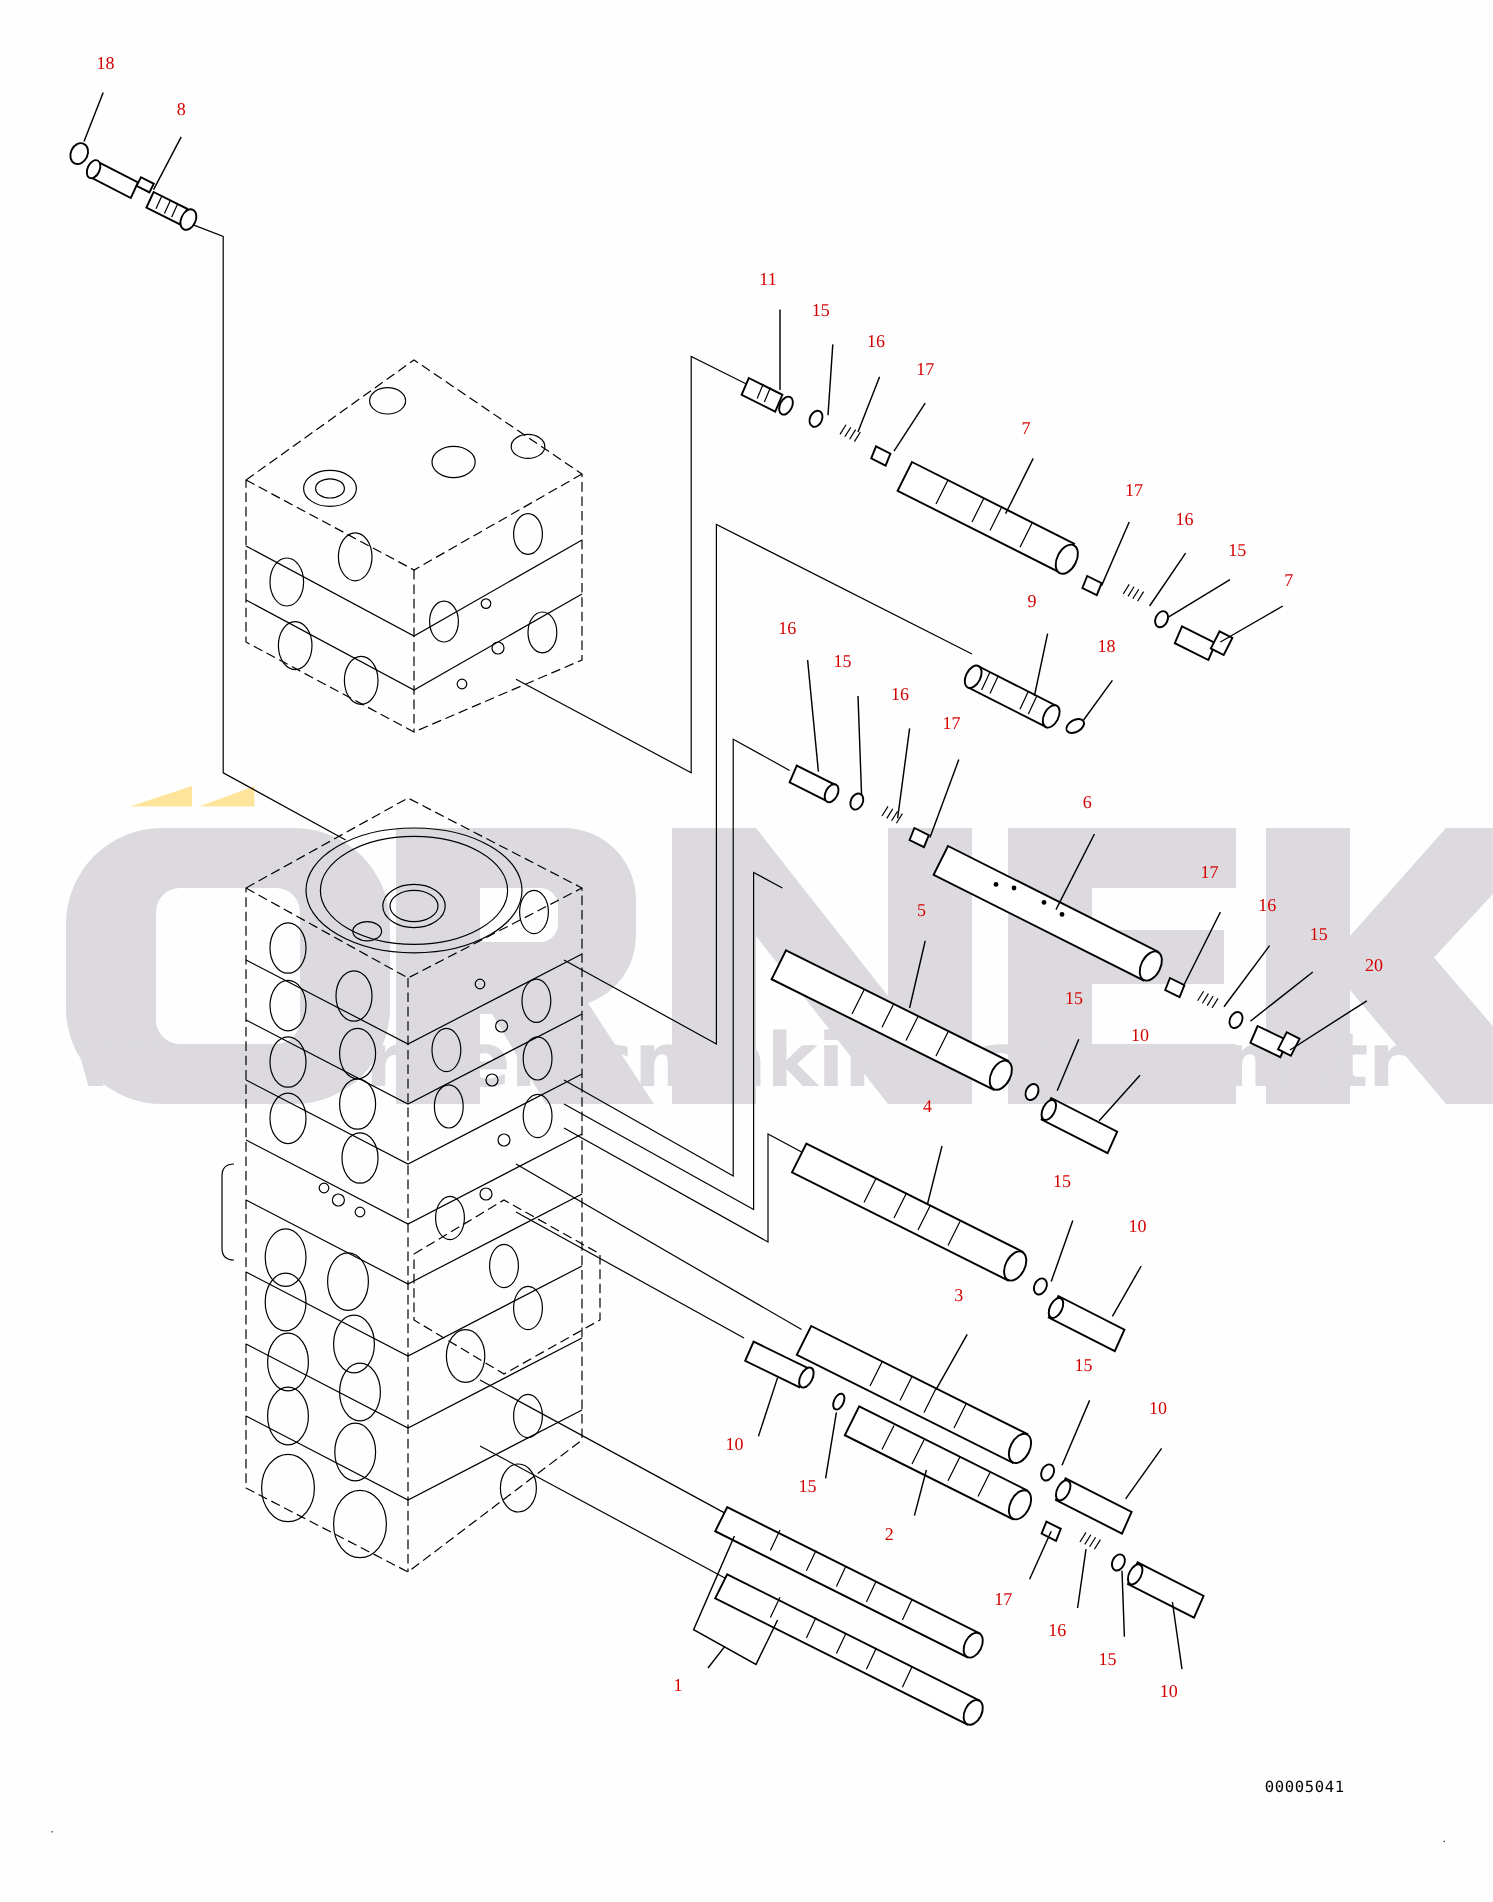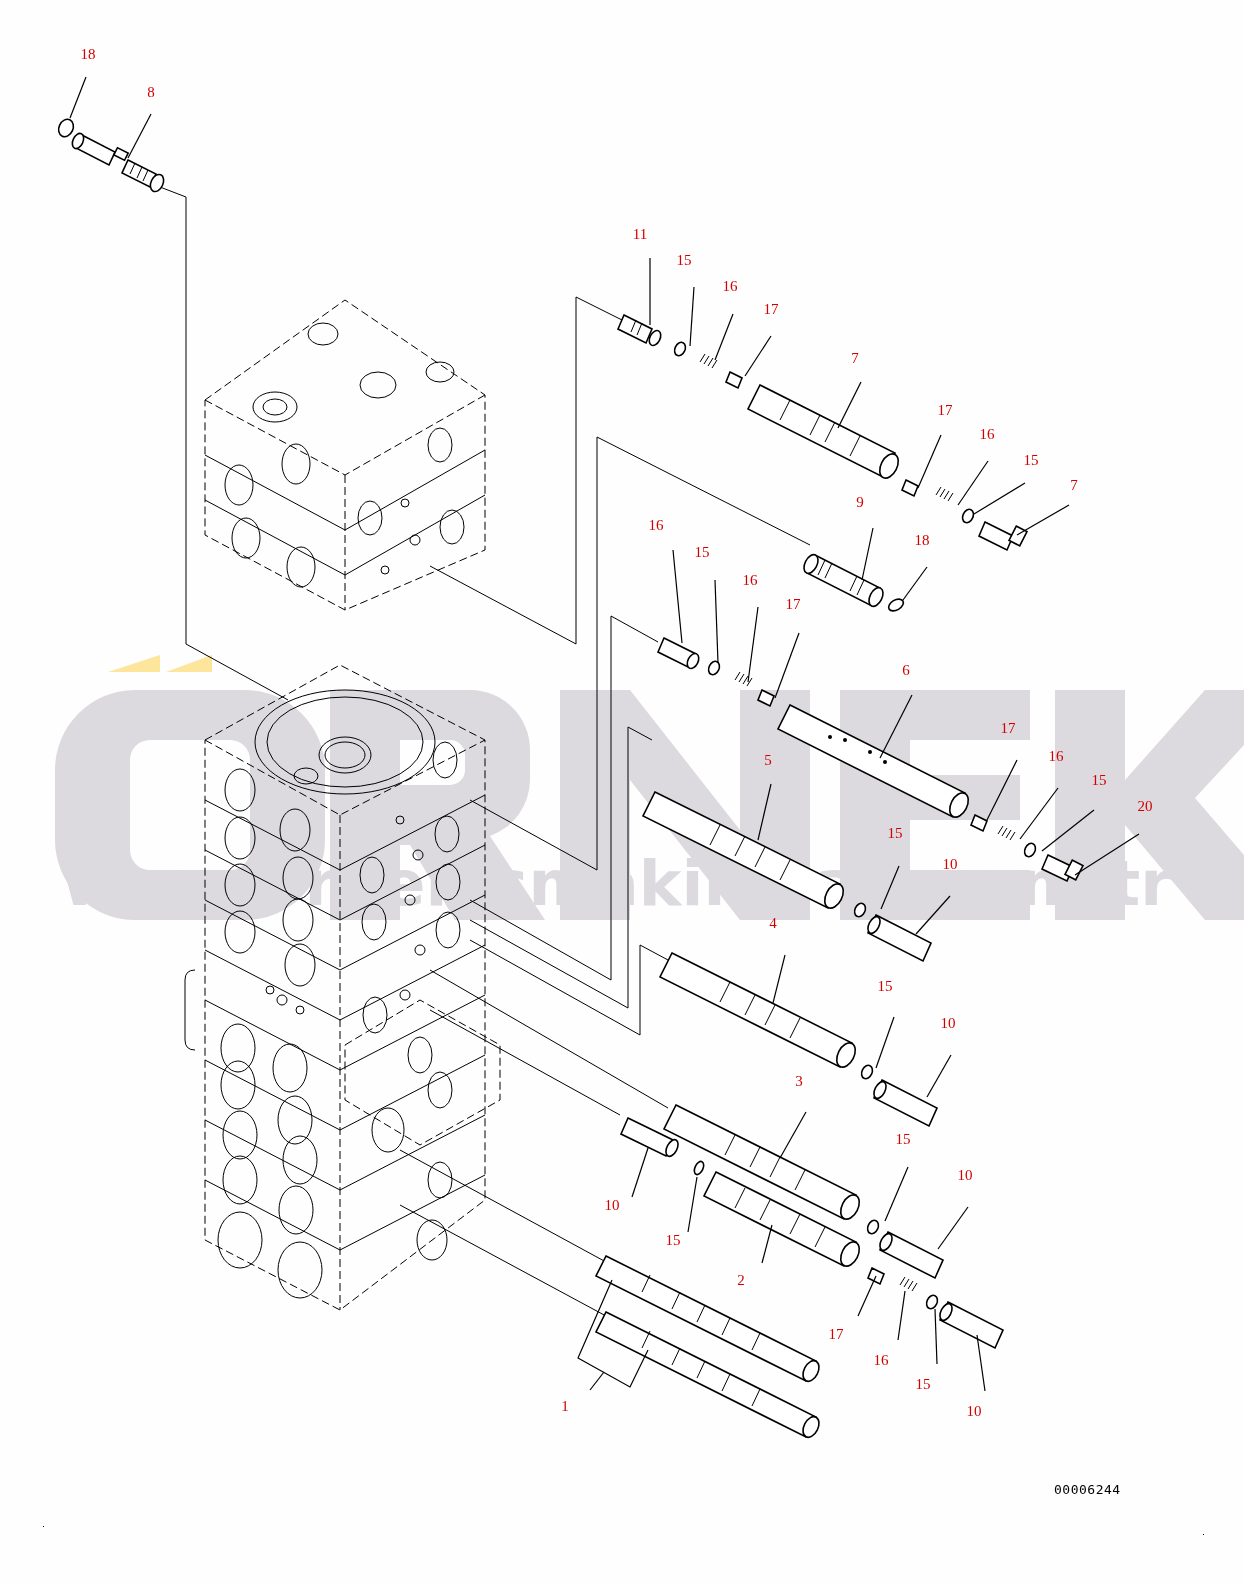--- a/index.html
+++ b/index.html
@@ -327,16 +327,16 @@
     <span class="callout" style="left:612px;top:1205px">10</span>
     <span class="callout" style="left:673px;top:1240px">15</span>
     <span class="callout" style="left:741px;top:1280px">2</span>
     <span class="callout" style="left:836px;top:1334px">17</span>
     <span class="callout" style="left:881px;top:1360px">16</span>
     <span class="callout" style="left:923px;top:1384px">15</span>
     <span class="callout" style="left:974px;top:1411px">10</span>
     <span class="callout" style="left:565px;top:1406px">1</span>
   </div>
 
-  <div class="drawing-number">00006244</div>
+  <div class="drawing-number">00005041</div>
   <div class="dot" style="left:43px;top:1526px"></div>
   <div class="dot" style="left:1203px;top:1534px"></div>
 </div>
 
 </body></html>

